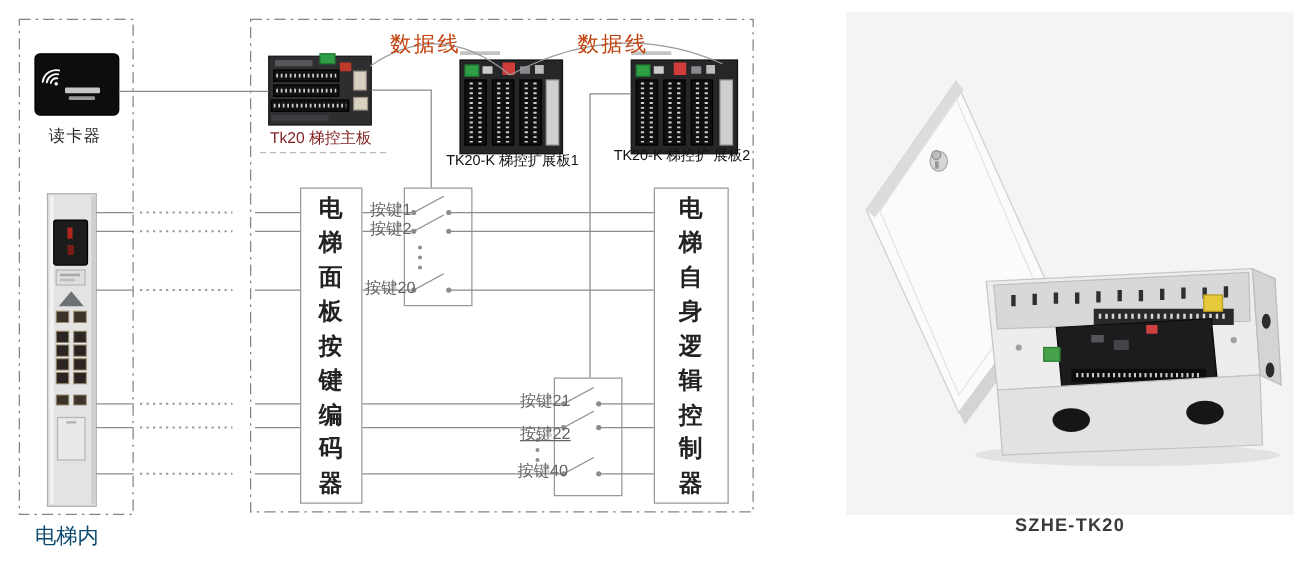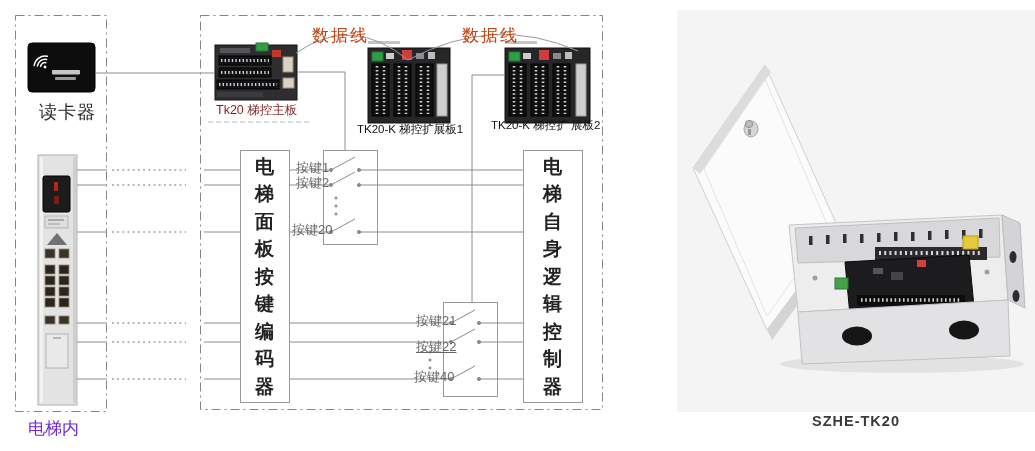--- a/index.html
+++ b/index.html
@@ -1,24 +1,24 @@
 <!DOCTYPE html>
 <html><head>
 <meta charset="utf-8">
 <style>
   html,body{margin:0;padding:0;background:#ffffff;}
   body{font-family:"Liberation Sans", sans-serif;}
   .canvas{position:relative;width:1035px;height:451px;background:#fff;overflow:hidden;}
   .layer{position:absolute;left:0;top:0;}
   .lbl{position:absolute;white-space:nowrap;color:#1a1a1a;line-height:1.15;}
-  .lbl-section{font-size:17px;color:#6d28d9;}
+  .lbl-section{font-size:17px;color:#0c4a6e;}
   .lbl-board{font-size:12.5px;color:#7f1d1d;}
   .lbl-board-sm{font-size:11.5px;color:#111;}
   .lbl-dataline{font-size:17px;color:#c2410c;letter-spacing:2px;}
-  .lbl-reader{font-size:18px;color:#2a2a2a;letter-spacing:1px;}
+  .lbl-reader{font-size:13px;color:#2a2a2a;letter-spacing:1px;}
   .lbl-key{font-size:13px;color:#666;}
   .lbl-model{font-size:14.5px;color:#3a3a3a;letter-spacing:1px;text-align:center;font-weight:bold;}
   .vtext{position:absolute;display:flex;flex-direction:column;align-items:center;
          justify-content:space-evenly;font-size:19px;font-weight:600;color:#222;}
   .photo{position:absolute;left:677px;top:10px;width:358px;height:402px;background:#f4f4f5;}
 </style>
 </head>
 <body>
 
 <div class="canvas">

